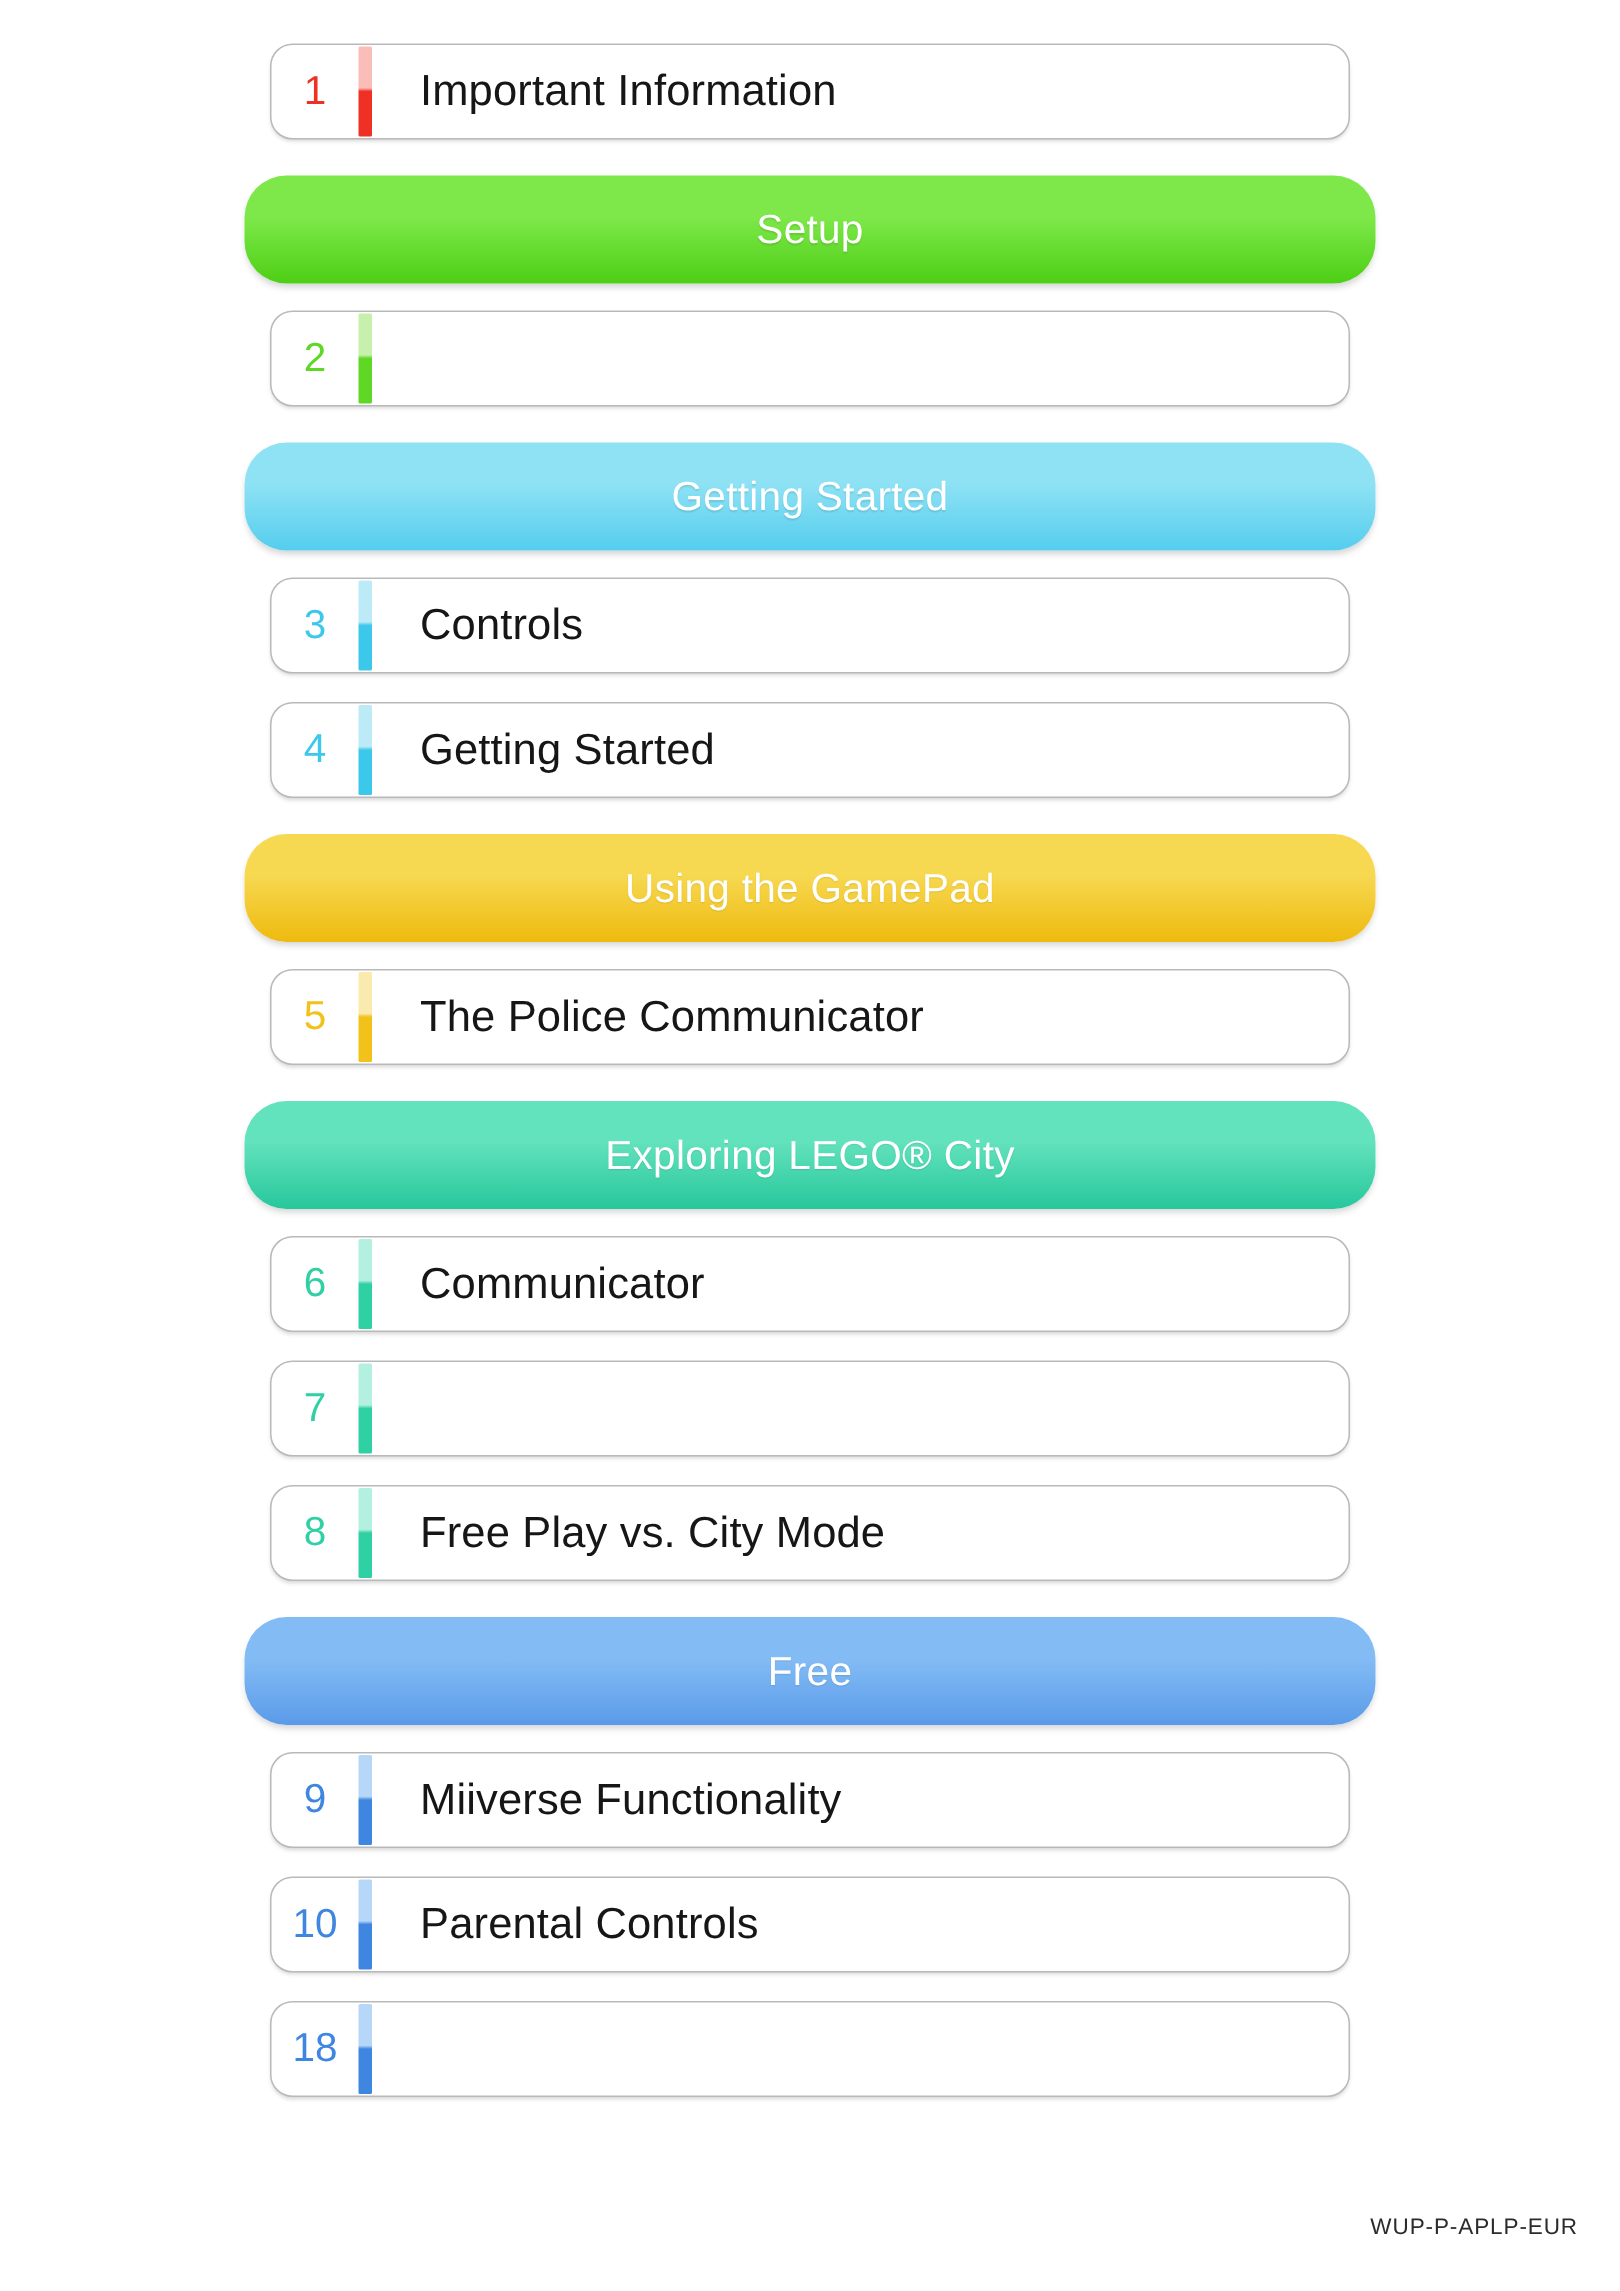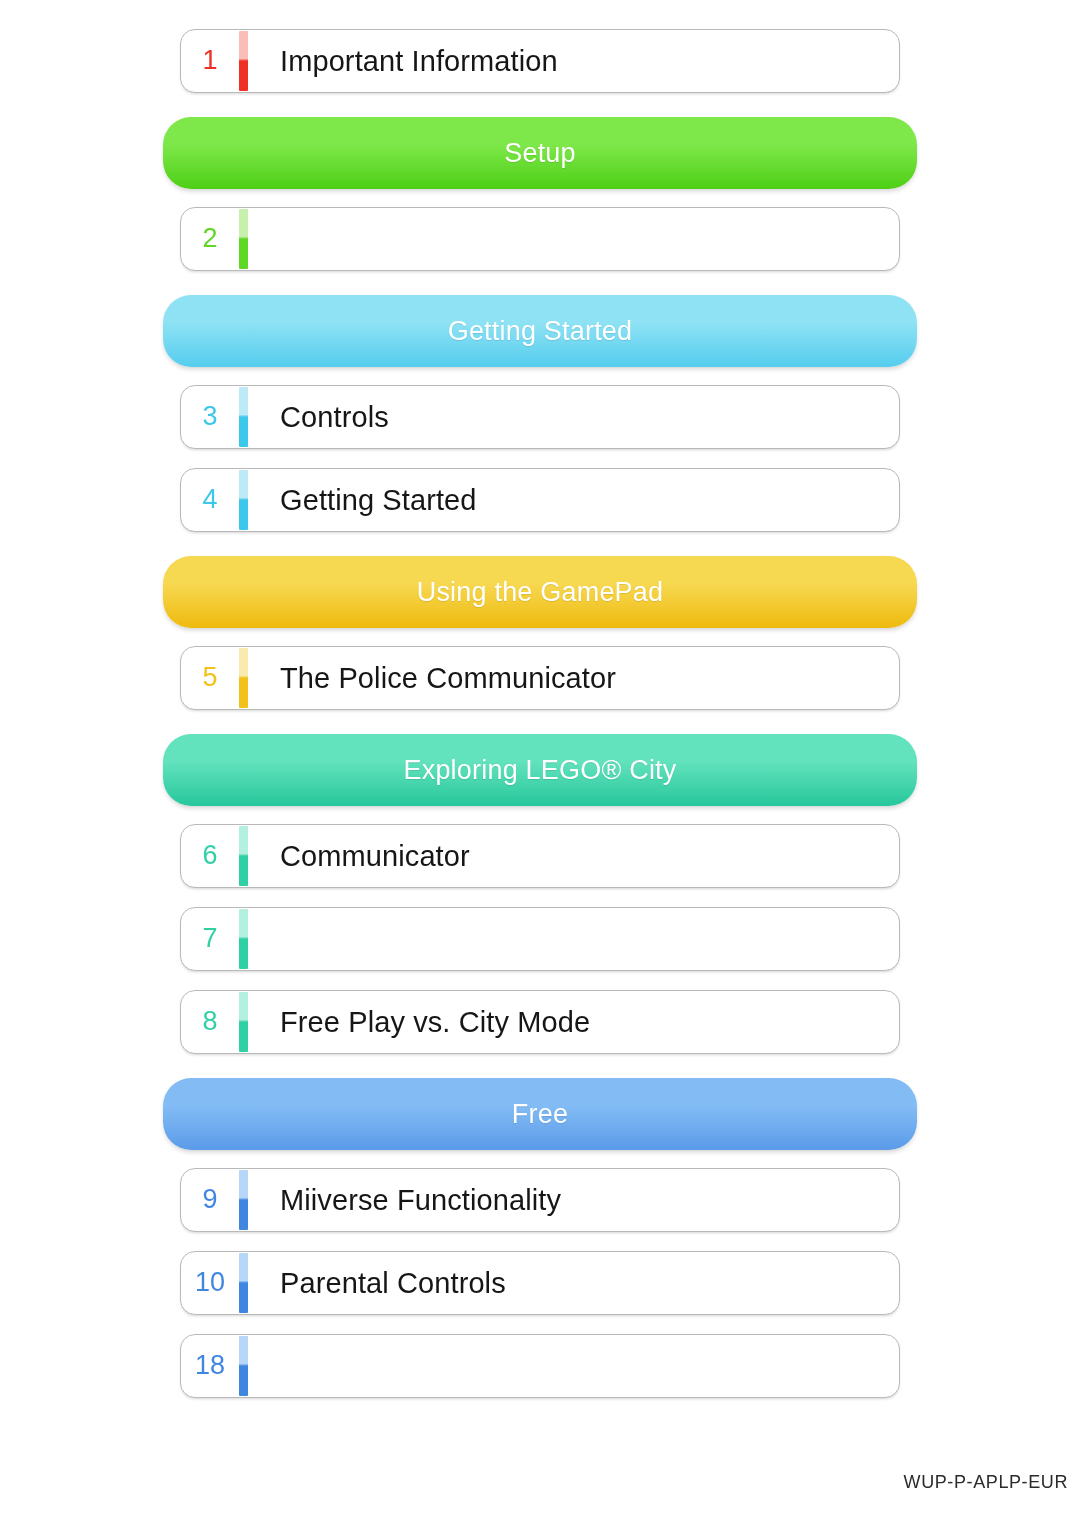--- a/index.html
+++ b/index.html
@@ -87,23 +87,23 @@
 
   
   .gap-before-header { height: 24px; }
   .gap-before-row    { height: 18px; }
   .gap-row-row       { height: 19px; }
   .top-pad           { height: 11px; }
 
   
   #product-code {
     position: absolute;
-    right: 12px;
+    right: 28px;
     bottom: 34px;
-    font-size: 18px;
+    font-size: 15px;
     color: #2b2b2b;
     letter-spacing: 0.6px;
   }
 </style>
 </head>
 <body>
 
 <div id="toc">
     <div class="top-pad"></div>
     <div class="gap-before-row"></div>

